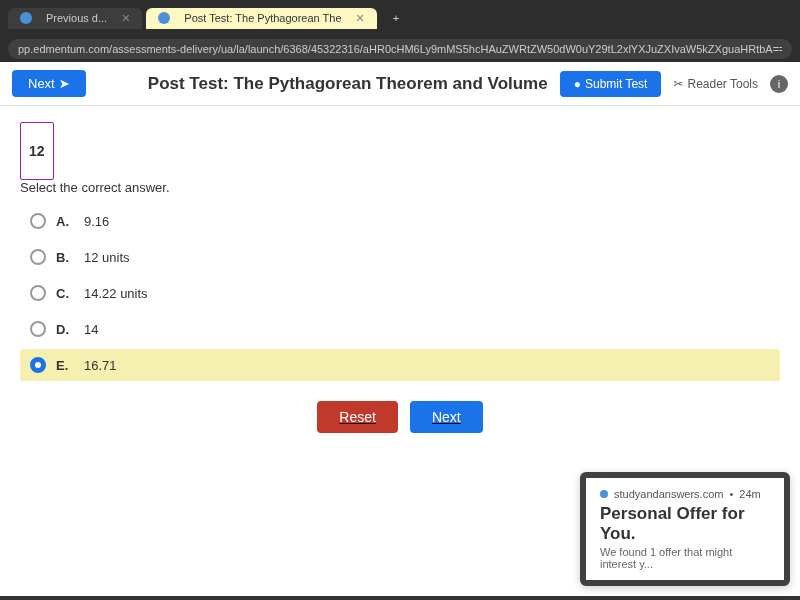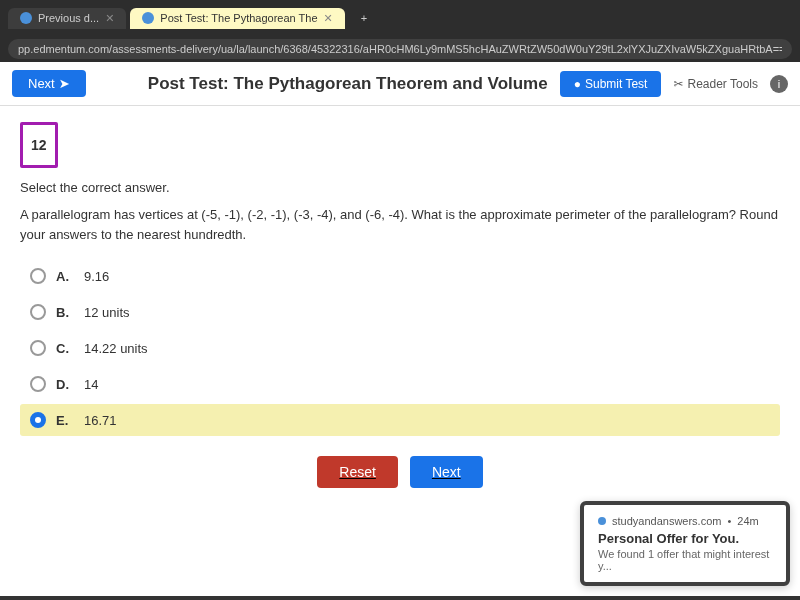--- a/index.html
+++ b/index.html
@@ -21,21 +21,21 @@
     }
     .tab {
       background: #3d3d3d;
       color: #ccc;
       padding: 4px 12px;
       border-radius: 6px 6px 0 0;
       font-size: 11px;
       cursor: pointer;
       display: flex;
       align-items: center;
-      gap: 6px;
+      gap: 14px;
     }
     .tab.active {
       background: #fef9c3;
       color: #333;
     }
     .tab-close {
       font-size: 11px;
       color: #888;
       cursor: pointer;
     }
@@ -140,23 +140,22 @@
       margin: 0;
       padding: 16px 20px;
       height: calc(600px - 36px - 30px - 44px);
       overflow-y: auto;
       position: relative;
     }
     .question-number {
       font-size: 14px;
       font-weight: bold;
       color: #333;
-      margin-bottom: 12px;
-      padding: 12px 8px;
-      border: 3px solid #a21caf;
+      padding: 20px 8px;
+      border: 1px solid #a21caf;
       display: inline-block;
       border-radius: 2px;
     }
     .question-instruction {
       font-size: 13px;
       color: #333;
       margin-bottom: 10px;
     }
     .question-text {
       font-size: 13px;
@@ -242,21 +241,21 @@
       font-size: 14px;
       cursor: pointer;
     }
 
     
     .notification-popup {
       position: absolute;
       bottom: 10px;
       right: 10px;
       background: #fff;
-      border: 4px solid #404040;
+      border: 6px solid #404040;
       border-radius: 6px;
       padding: 10px 14px;
       width: 210px;
       box-shadow: 0 2px 8px rgba(0,0,0,0.2);
       font-size: 11px;
     }
     .notification-header {
       display: flex;
       align-items: center;
       gap: 6px;
@@ -265,21 +264,21 @@
       font-size: 11px;
     }
     .notification-dot {
       width: 8px;
       height: 8px;
       border-radius: 50%;
       background: #4a90d9;
     }
     .notification-title {
       font-weight: bold;
-      font-size: 13px;
+      font-size: 17px;
       color: #333;
       margin-bottom: 2px;
     }
     .notification-text {
       color: #666;
       font-size: 11px;
     }
 
     
     .gear-area {
@@ -335,21 +334,20 @@
       <span>i</span>
     </div>
   </div>
 </div>
 
 <div class="main-content">
   <div class="question-number">12</div>
 
   <div class="question-instruction">Select the correct answer.</div>
 
-  <div class="question-text">A parallelogram has vertices at (-5, -1), (-2, -1), (-3, -4), and (-6, -4). What is the approximate perimeter of the parallelogram? Round your answers to the nearest hundredth.</div>
 
   <ul class="answer-choices">
     <li class="answer-choice">
       <div class="radio-btn"></div>
       <span class="choice-label">A.</span>
       <span class="choice-text">9.16</span>
     </li>
     <li class="answer-choice">
       <div class="radio-btn"></div>
       <span class="choice-label">B.</span>

